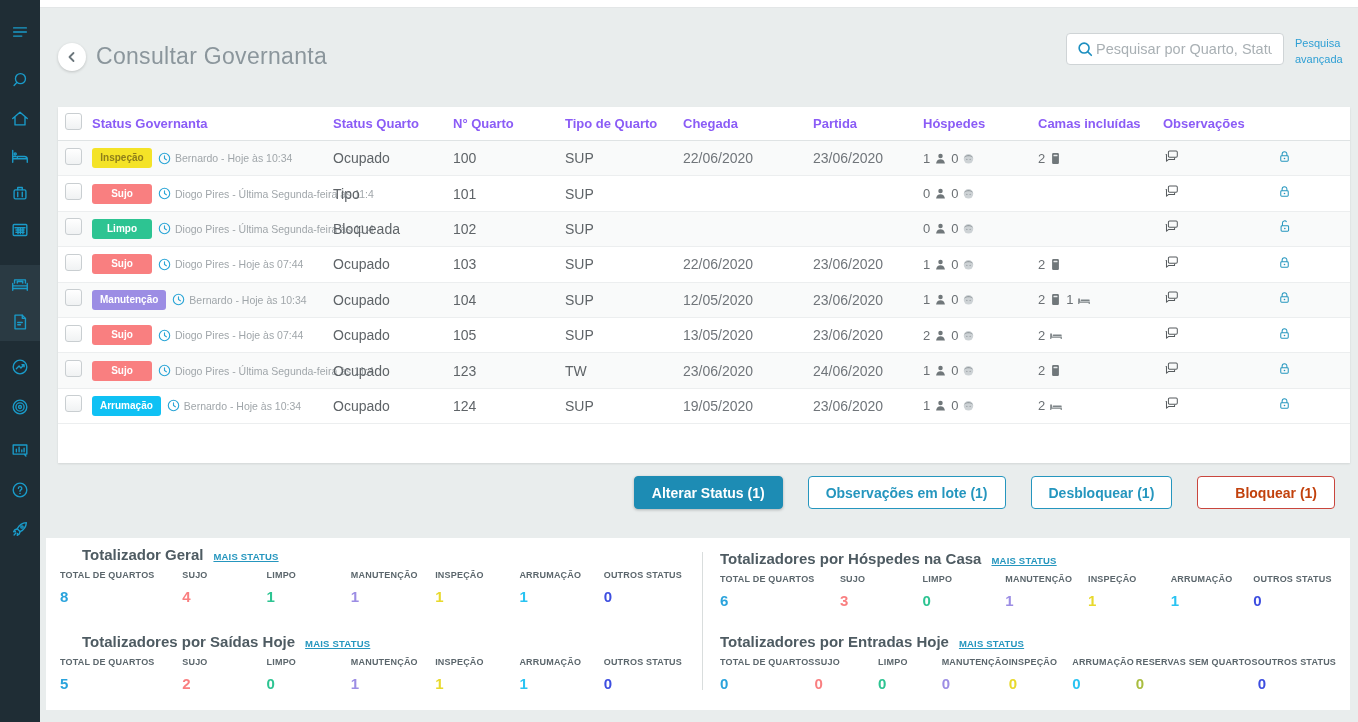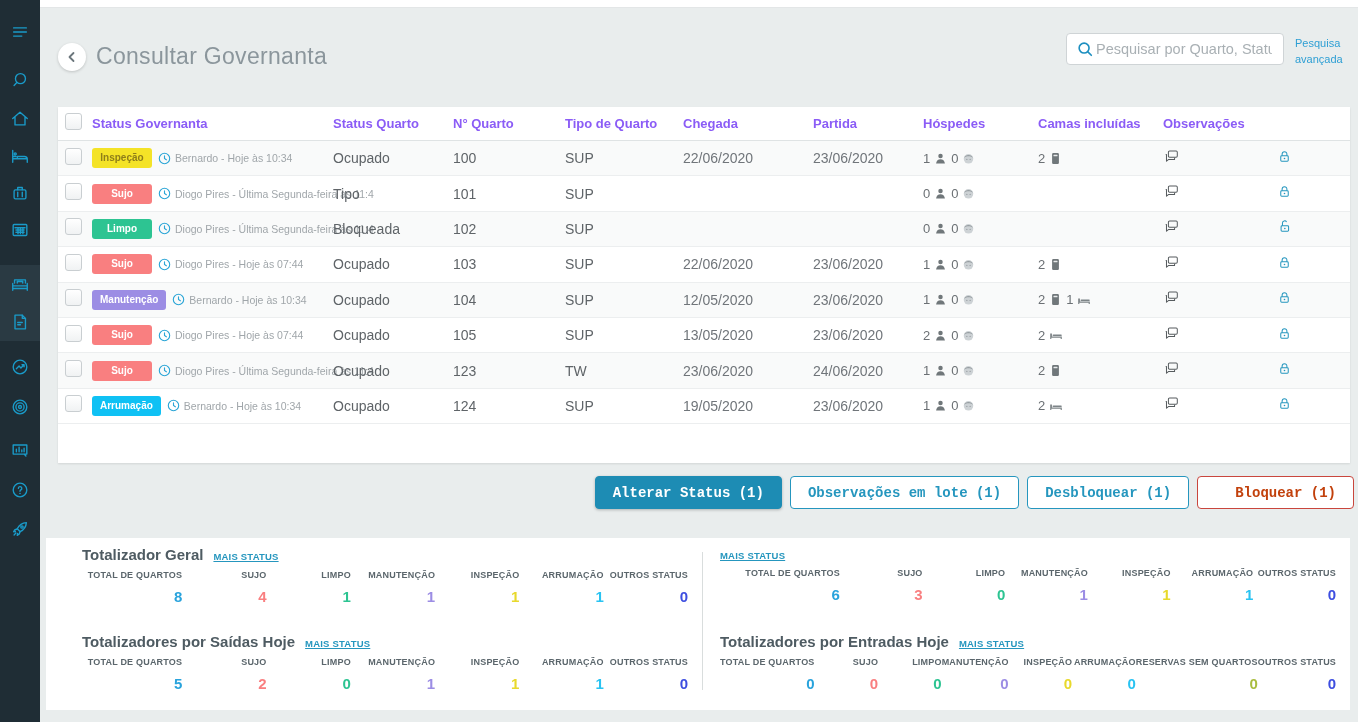--- a/index.html
+++ b/index.html
@@ -45,41 +45,41 @@
   .cell-txt { font-size:14px; color:#5f6468; }
   .date-txt { font-size:14px; color:#70757a; }
   .checkbox { width:17px; height:17px; border:1px solid #c9ced1; border-radius:3px;
     background:linear-gradient(#ffffff,#f0f2f3); display:inline-block; cursor:pointer; }
   .badge { display:inline-block; min-width:60px; text-align:center; padding:5px 8px; border-radius:3px;
     font-size:10px; font-weight:700; line-height:1; }
   .upd { display:flex; align-items:center; gap:4px; font-size:10.5px; color:#a0a6aa; white-space:nowrap; }
   .num { font-size:13px; color:#6b7074; }
   .icon-gray { flex:none; }
   
-  .actions { position:absolute; top:476px; right:4px; display:flex; gap:8px;font-family:Liberation Mono, monospace; }
+  .actions { position:absolute; top:476px; right:23px; display:flex; gap:25px; }
   .btn { height:33px; border-radius:4px; font-size:14px; font-weight:700; padding:0 17px;
     display:flex; align-items:center; background:#fff; cursor:pointer; border:1px solid; font-family:inherit; }
   .btn-primary { background:#1d8cb4; color:#fff; border-color:#1d8cb4; box-shadow:0 1px 3px rgba(0,0,0,.25); }
   .btn-teal { color:#2596be; border-color:#2596be; }
   .btn-red { color:#c2410c; border-color:#c9463d;padding-left:37px; }
   
   .panel { position:absolute; left:6px; top:538px; width:1304px; height:172px; background:#fff; }
   .panel-divider { position:absolute; left:656px; top:14px; bottom:20px; width:1px; background:#d9dddd; }
   .quad { position:absolute; }
   .q-tl { left:0; top:8px; width:656px; }
   .q-tr { left:660px; top:12px; width:644px; }
   .q-bl { left:0; top:95px; width:656px; }
   .q-br { left:660px; top:95px; width:644px; }
   .q-title-row { display:flex; align-items:baseline; gap:10px; }
   .q-tl .q-title-row, .q-bl .q-title-row { padding-left:36px; }
   .q-tr .q-title-row, .q-br .q-title-row { padding-left:14px; }
   .q-title { font-size:15px; font-weight:700; color:#4e5b62; }
   .more-link { font-size:9.5px; font-weight:700; color:#2596be; text-decoration:underline; letter-spacing:.2px; cursor:pointer; }
   .stats { display:flex; padding:7px 14px 0 14px; }
-  .stat { flex:1; text-align:right; }
+  .stat { flex:1; text-align:left; }
   .stat.wide { flex:1.45; }
   .stat-label { font-size:9px; font-weight:700; color:#5b666c; letter-spacing:.2px; white-space:nowrap; }
   .stat-value { font-size:15px; font-weight:700; margin-top:8px; }
 </style>
 </head>
 <body>
 
 <aside class="sidebar">
   <div class="side-item" style="top:13px">
     <svg class="sicon" width="20" height="20" viewBox="0 0 22 22">
@@ -651,20 +651,21 @@
           </div>
         <div class="stat">
             <div class="stat-label">OUTROS STATUS</div>
             <div class="stat-value" style="color: rgb(61, 78, 224);">0</div>
           </div>
       </div>
     </div>
 
     <div class="quad q-tr">
       <div class="q-title-row">
+        <span class="q-title">Totalizadores por Hóspedes na Casa</span>
         <span class="more-link">MAIS STATUS</span>
       </div>
       <div class="stats">
         <div class="stat wide">
             <div class="stat-label">TOTAL DE QUARTOS</div>
             <div class="stat-value" style="color: rgb(41, 163, 220);">6</div>
           </div>
         <div class="stat">
             <div class="stat-label">SUJO</div>
             <div class="stat-value" style="color: rgb(249, 127, 128);">3</div>

